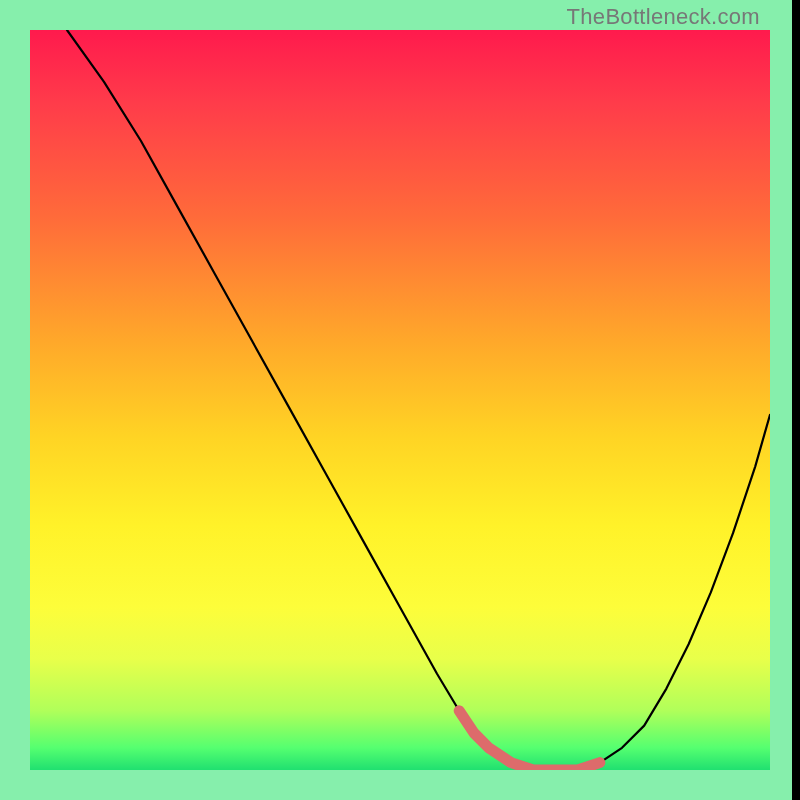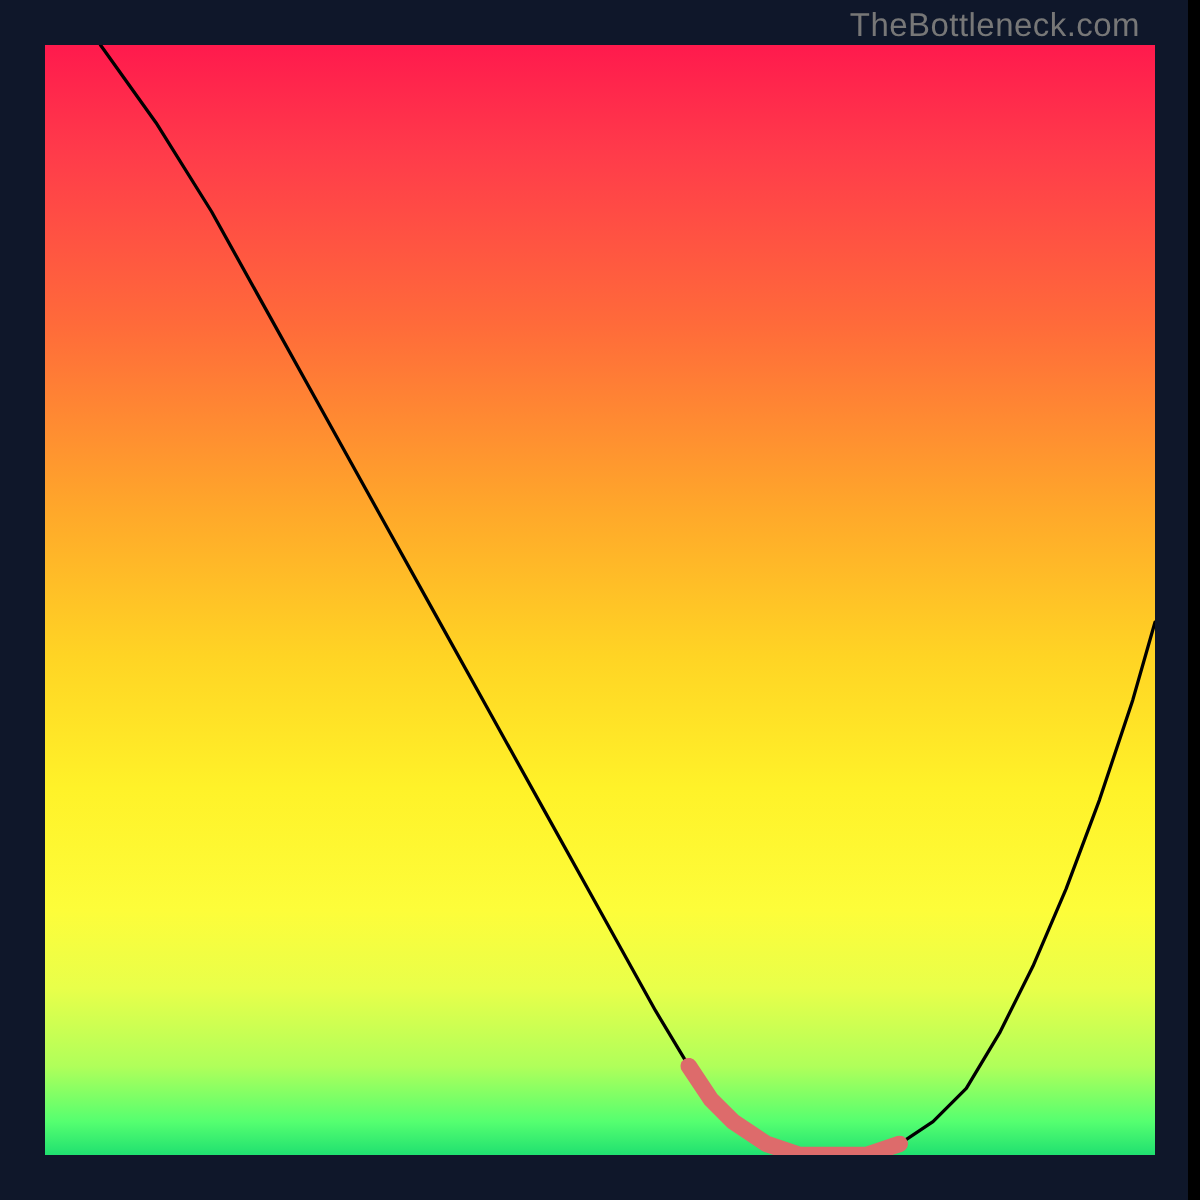--- a/index.html
+++ b/index.html
@@ -7,21 +7,21 @@
     padding: 0;
     width: 800px;
     height: 800px;
     background: #000000;
     overflow: hidden;
     font-family: Arial, sans-serif;
   }
   .outer {
     width: 792px;
     height: 800px;
-    background: #0f172a;
+    background: #86efac;
     position: relative;
   }
   .plot-area {
     position: absolute;
     left: 30px;
     top: 30px;
     width: 740px;
     height: 740px;
     
     background: linear-gradient(to bottom,

